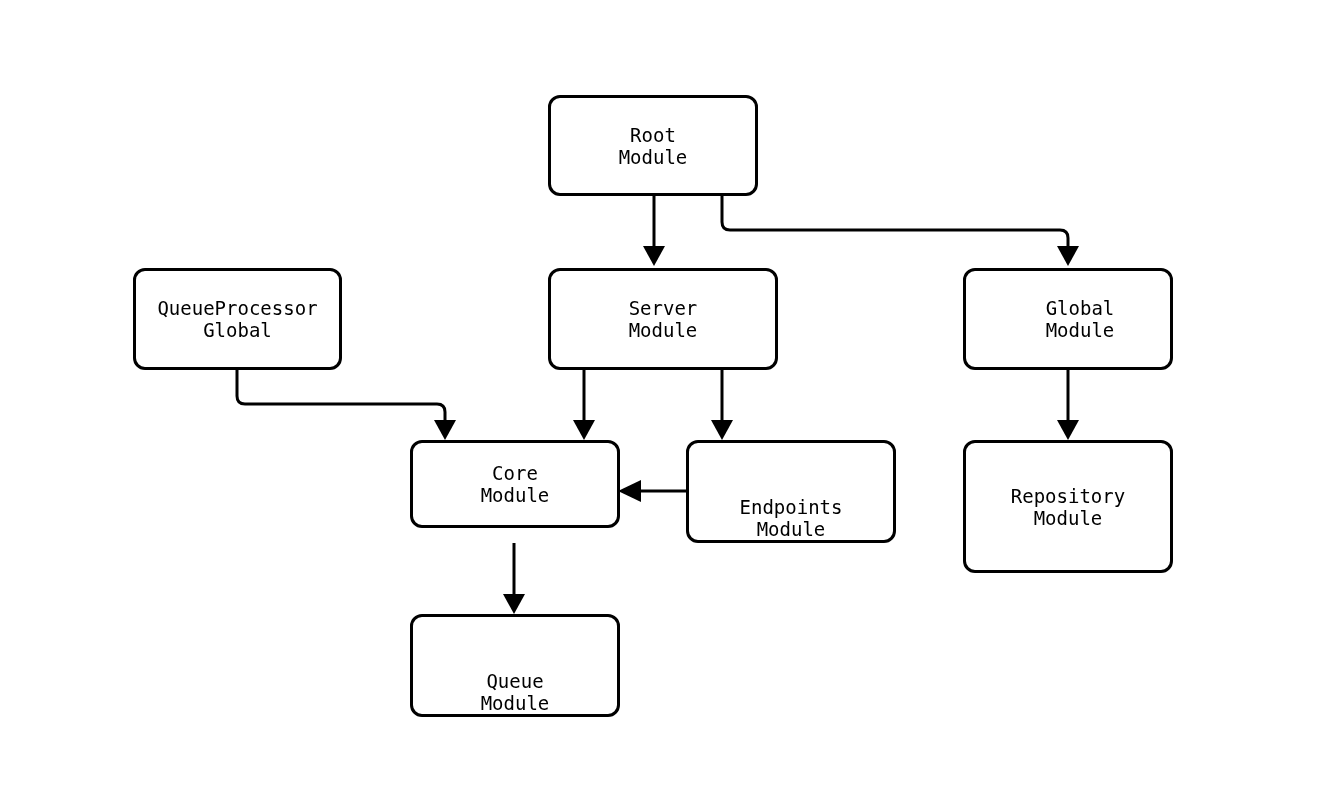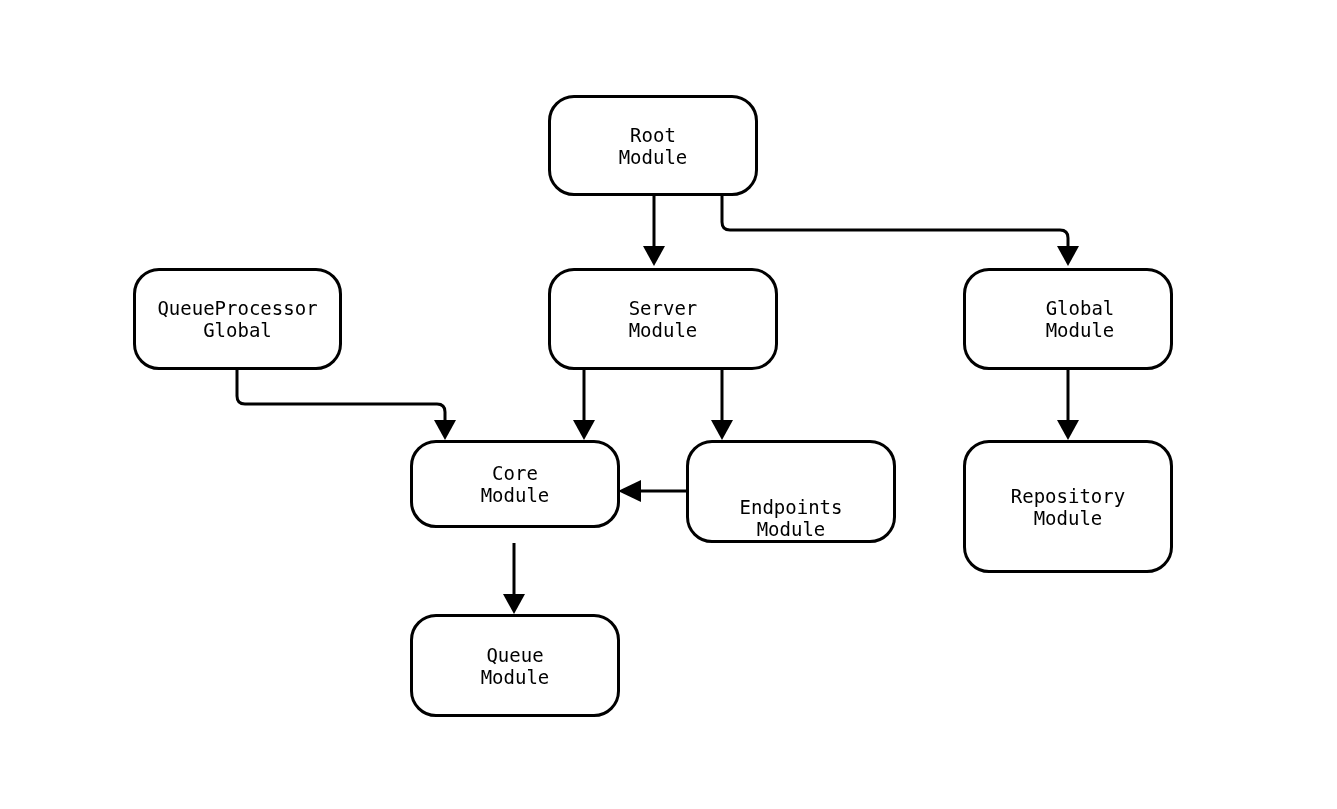--- a/index.html
+++ b/index.html
@@ -24,21 +24,21 @@
     left: 0;
     width: 1337px;
     height: 809px;
     display: block;
   }
   .node-box {
     position: absolute;
     box-sizing: border-box;
     background: #ffffff;
     border: 3px solid #000000;
-    border-radius: 26px;
+    border-radius: 12px;
     display: flex;
     align-items: center;
     justify-content: center;
     z-index: 2;
   }
   .node-label {
     font-family: "DejaVu Sans Mono", "Liberation Mono", monospace;
     font-size: 19px;
     line-height: 22px;
     font-weight: 400;
@@ -125,18 +125,18 @@
   <div class="node-box" style="left:686px; top:440px; width:210px; height:103px;align-items:flex-end;">
     <div class="node-label">Endpoints
 Module</div>
   </div>
 
   <div class="node-box" style="left:963px; top:440px; width:210px; height:133px;">
     <div class="node-label">Repository
 Module</div>
   </div>
 
-  <div class="node-box" style="left:410px; top:614px; width:210px; height:103px;">
+  <div class="node-box" style="left:410px; top:614px; width:210px; height:103px;align-items:flex-end;">
     <div class="node-label">Queue
 Module</div>
   </div>
 
 </div>
 
 </body></html>

